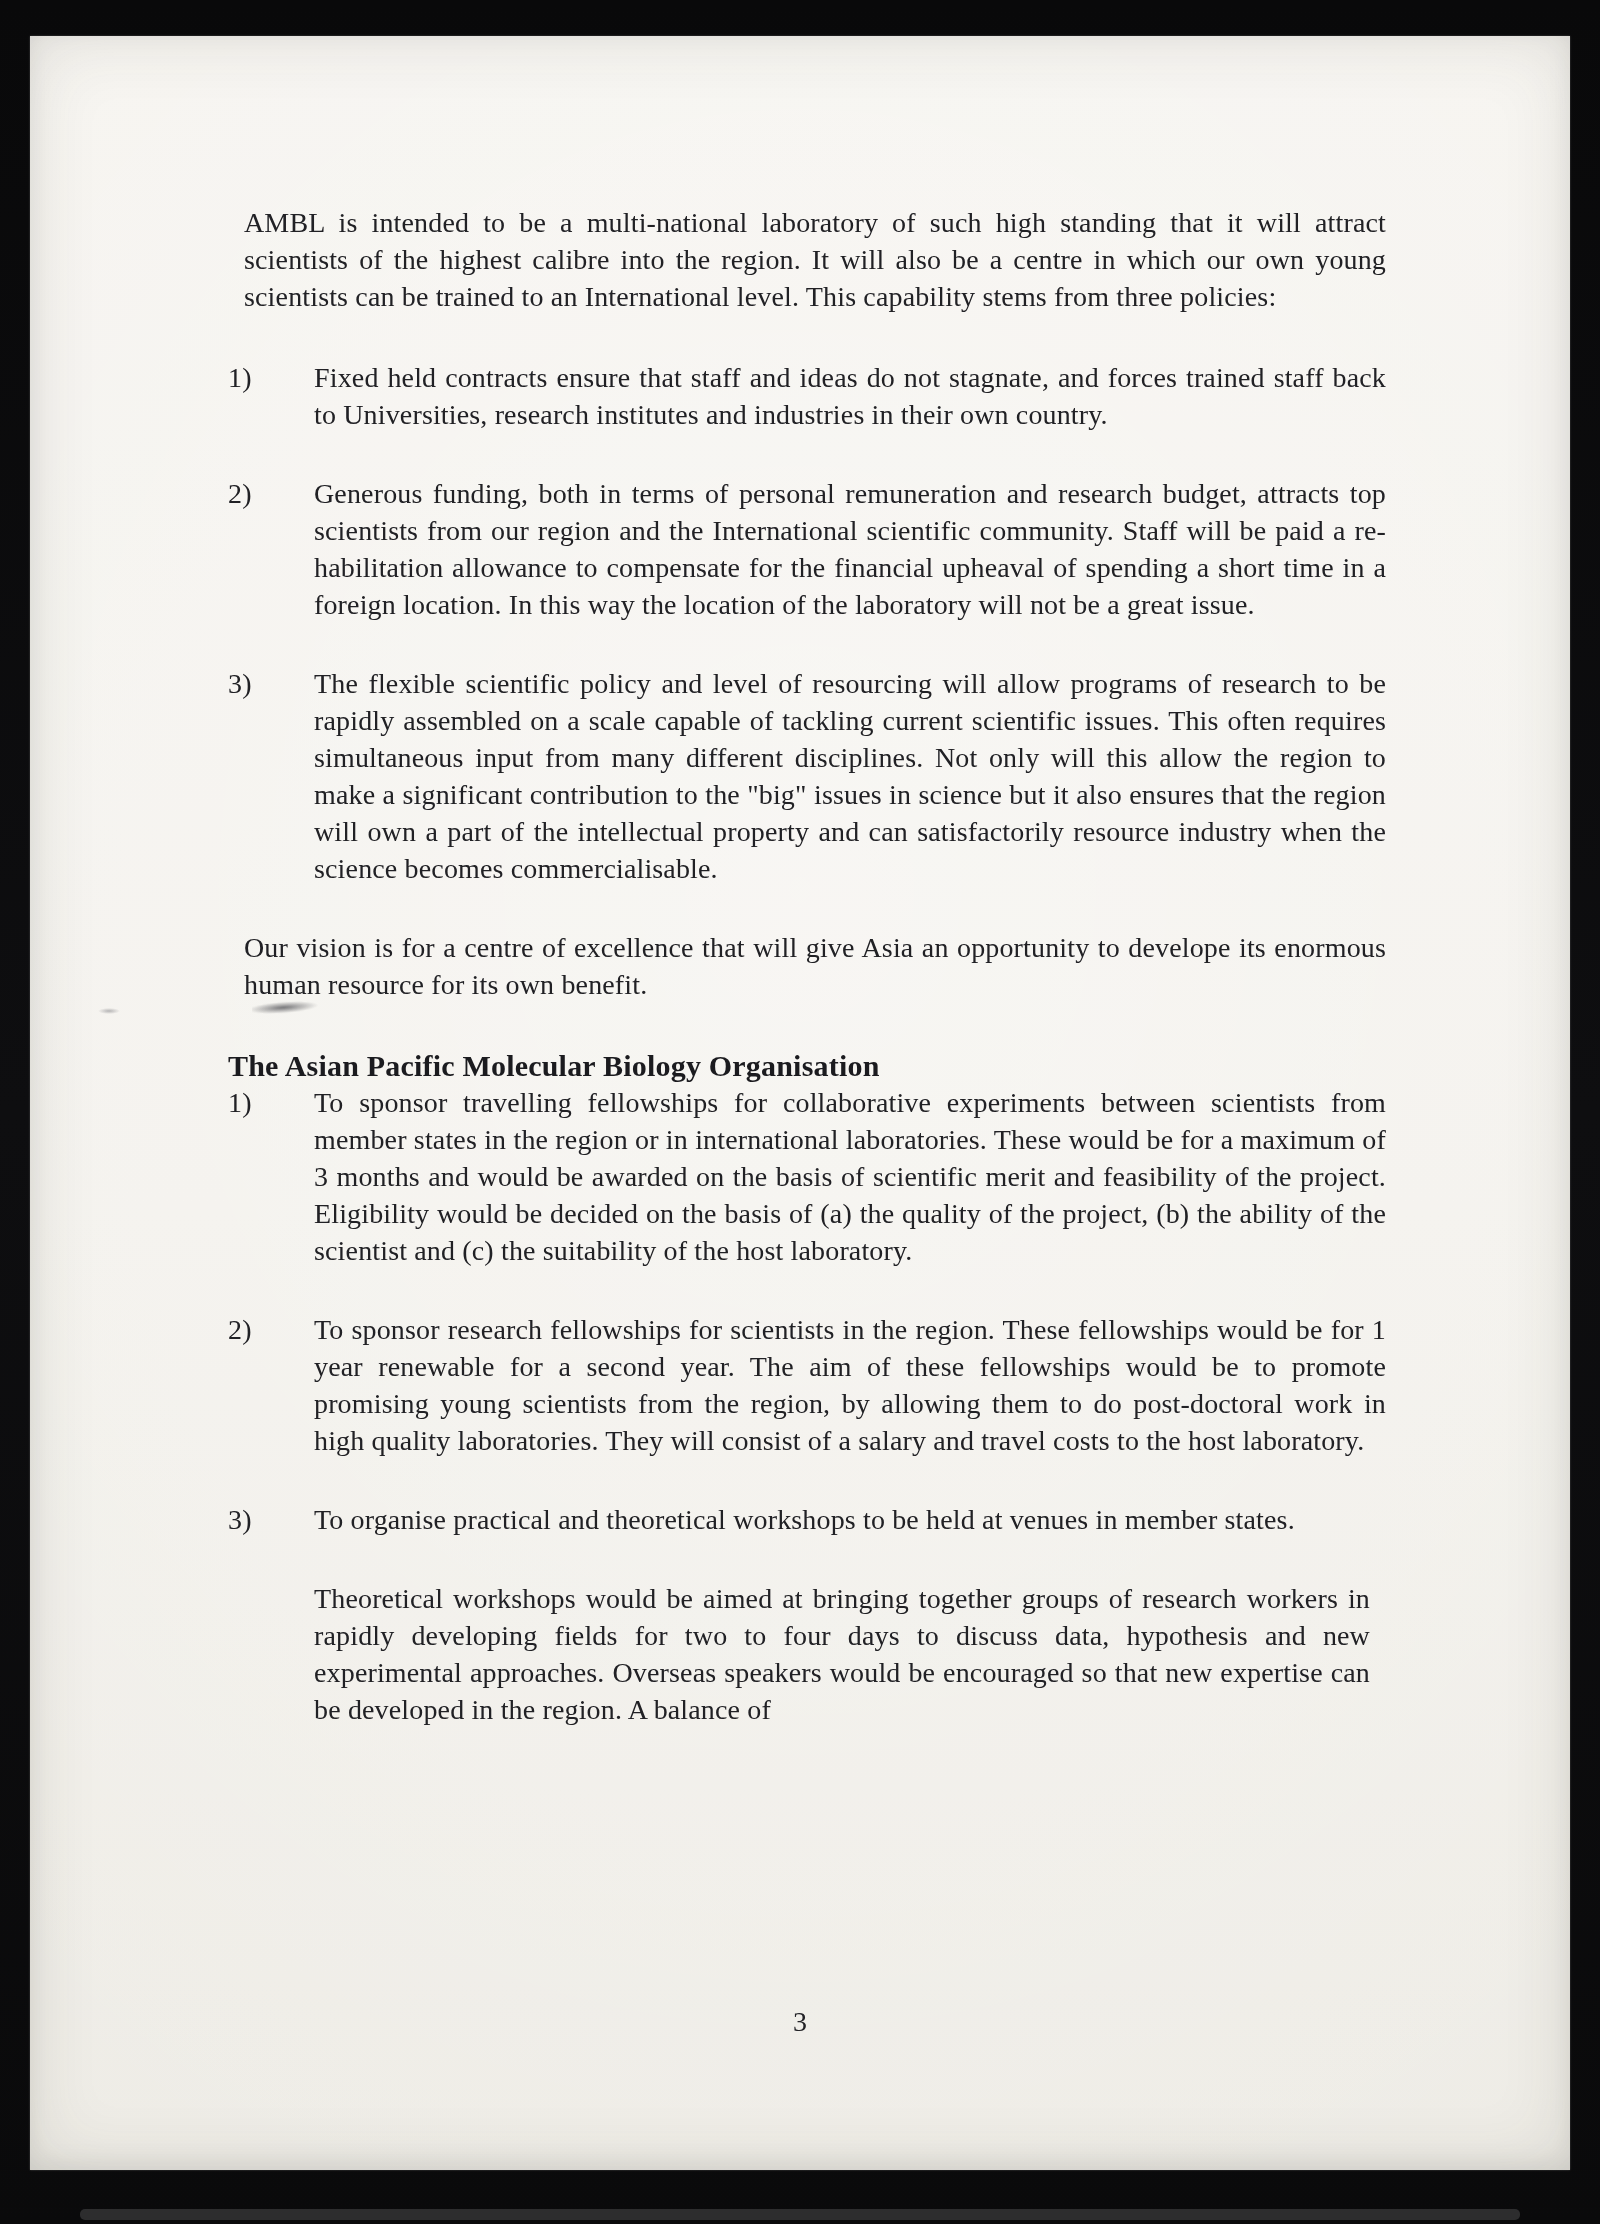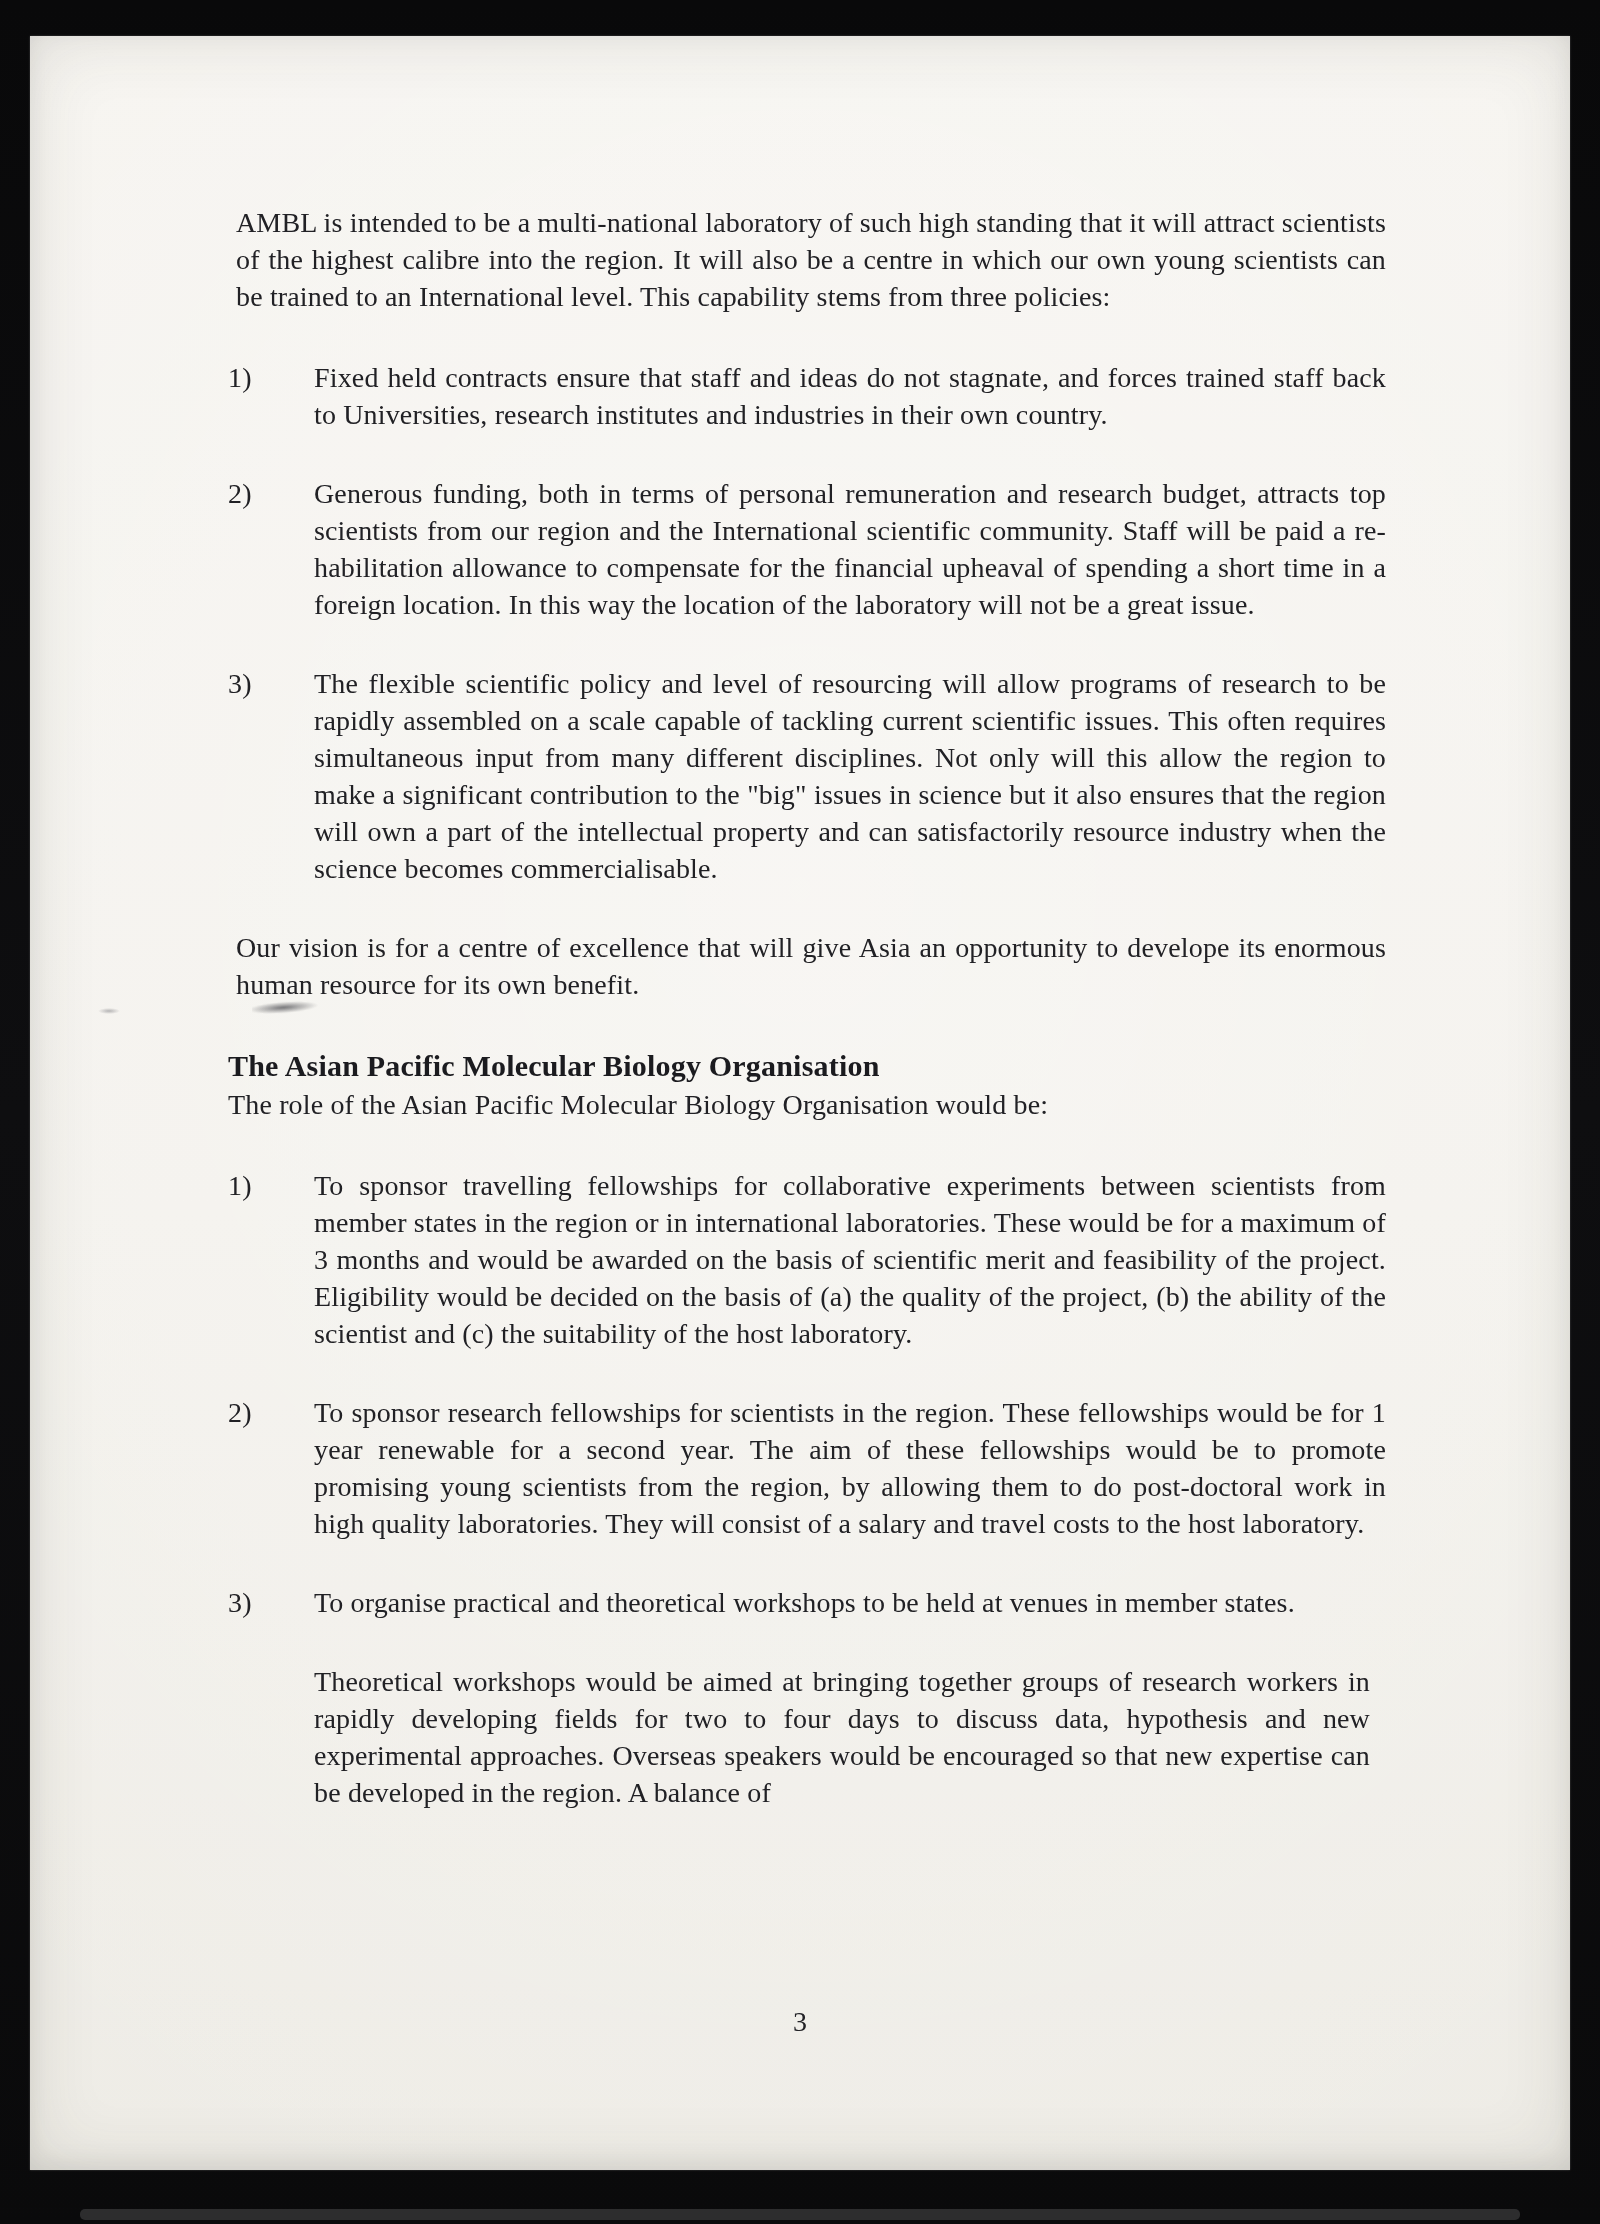--- a/index.html
+++ b/index.html
@@ -45,21 +45,21 @@
     position: absolute;
     left: 198px;
     top: 168px;
     width: 1158px;
     color: #212125;
     font-size: 28px;
     line-height: 37px;
     text-align: justify;
     letter-spacing: 0.15px;
   }
-  .para { margin: 0 0 44px 8px; }
+  .para { margin: 0 0 44px 16px; }
   .list { margin: 0 0 0 0; }
   .list-item {
     display: flex;
     align-items: flex-start;
     margin: 0 0 42px 0;
   }
   .list-item .num {
     flex: 0 0 86px;
     text-align: left;
   }
@@ -133,21 +133,20 @@
       <div class="list-item">
         <span class="num">3)</span>
         <div class="li-text">The flexible scientific policy and level of resourcing will allow programs of research to be rapidly assembled on a scale capable of tackling current scientific issues.  This often requires simultaneous input from many different disciplines.  Not only will this allow the region to make a significant contribution to the "big" issues in science but it also ensures that the region will own a part of the intellectual property and can satisfactorily resource industry when the science becomes commercialisable.</div>
       </div>
     </div>
 
     <p class="para">Our vision is for a centre of excellence that will give Asia an opportunity to develope its enormous human resource for its own benefit.</p>
 
     <h2 class="section-heading">The Asian Pacific Molecular Biology Organisation</h2>
 
-    <p class="para role-intro">The role of  the Asian Pacific Molecular Biology Organisation would be:</p>
 
     <div class="list">
       <div class="list-item">
         <span class="num">1)</span>
         <div class="li-text">To sponsor travelling fellowships for collaborative experiments between scientists from member states in the region or in international laboratories. These would be for a maximum of 3 months and would be awarded on the basis of scientific merit and feasibility of the project.  Eligibility would be decided on the basis of (a) the quality of the project, (b) the ability of the scientist and (c) the suitability of the host laboratory.</div>
       </div>
       <div class="list-item">
         <span class="num">2)</span>
         <div class="li-text">To sponsor research fellowships for scientists in the region.  These fellowships would be for 1 year renewable for a second year.  The aim of these fellowships would be to promote promising young scientists from the region, by allowing them to do post-doctoral work in high quality laboratories.  They will consist of a salary and travel costs to the host laboratory.</div>
       </div>

